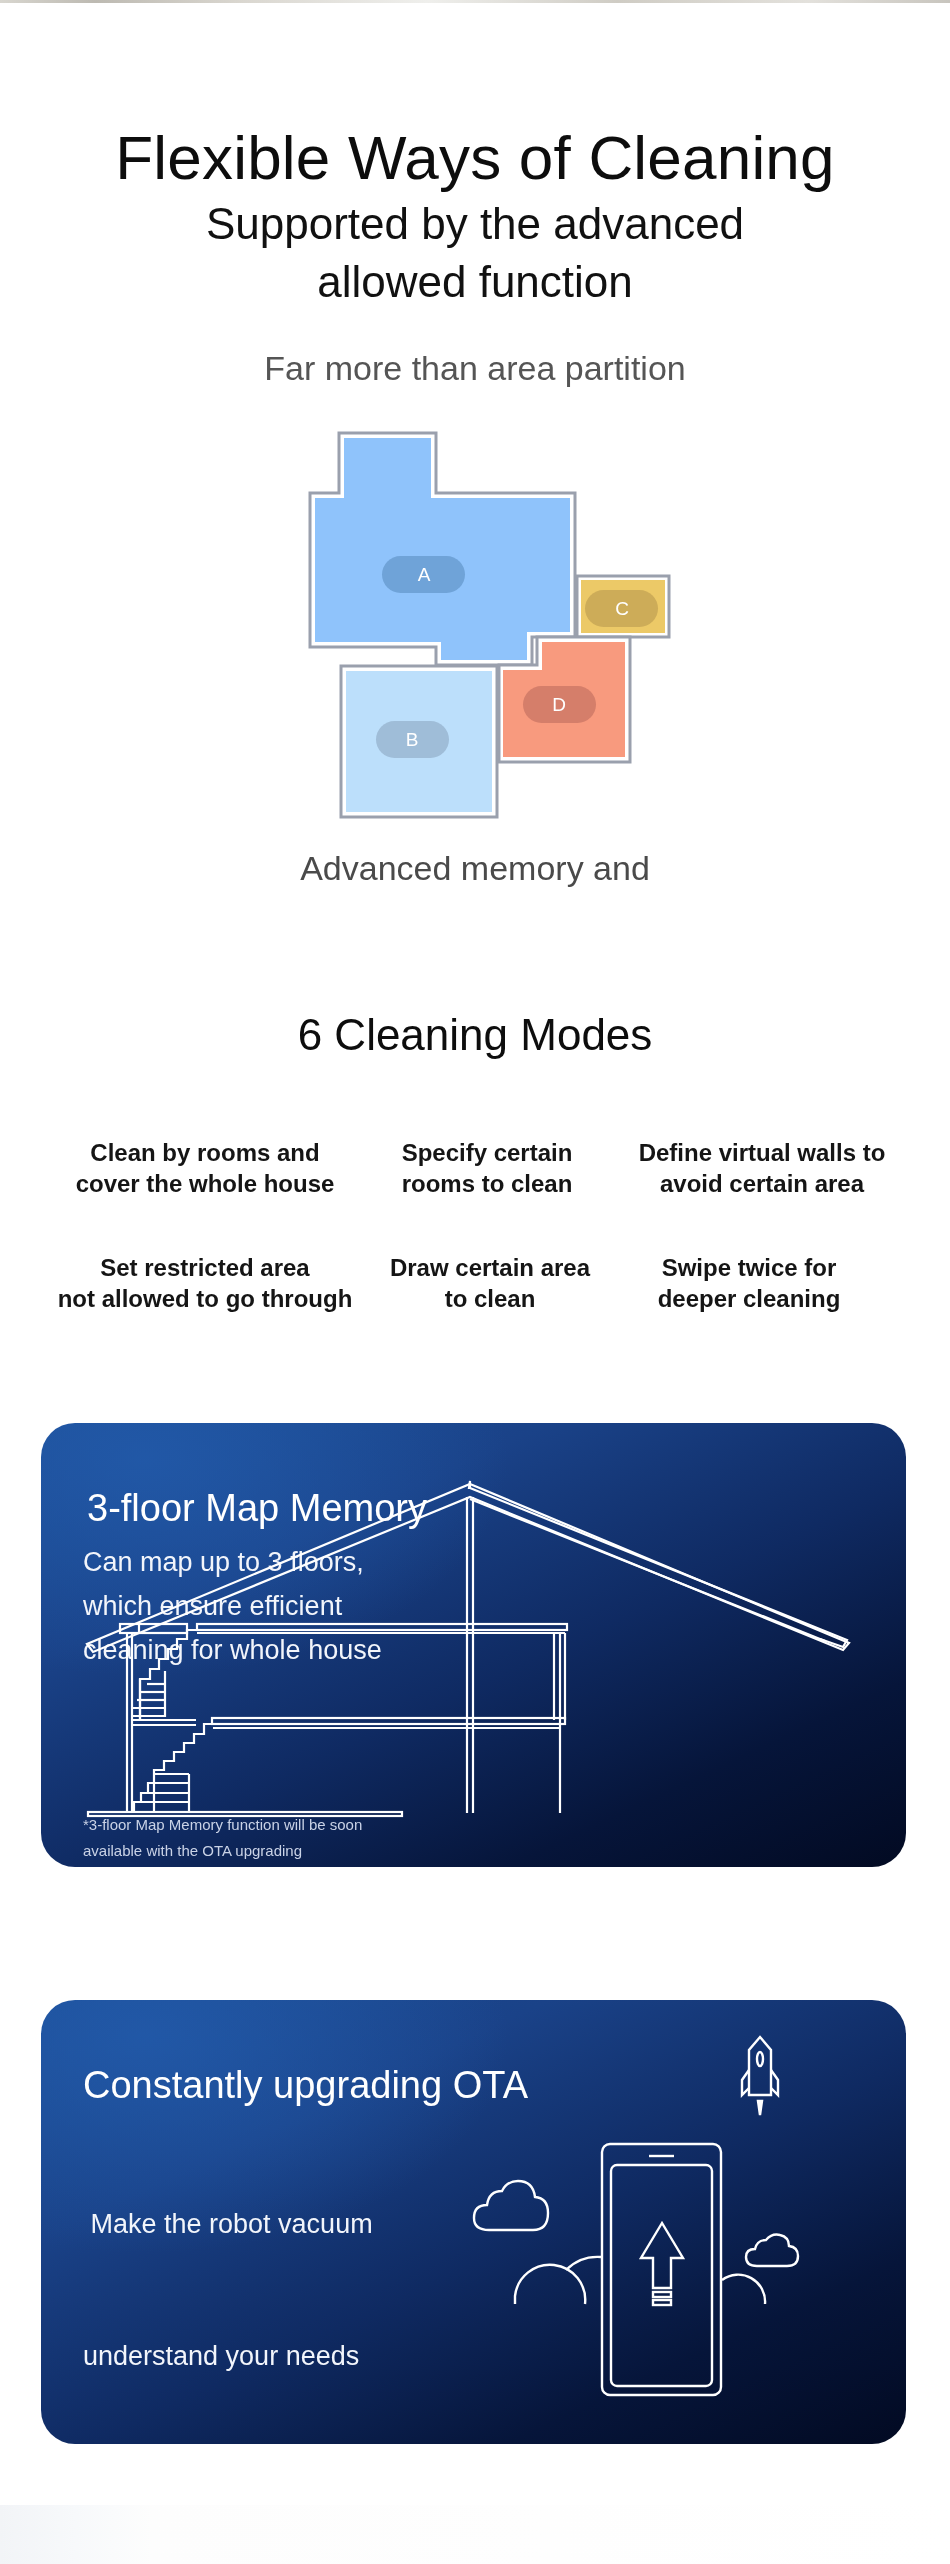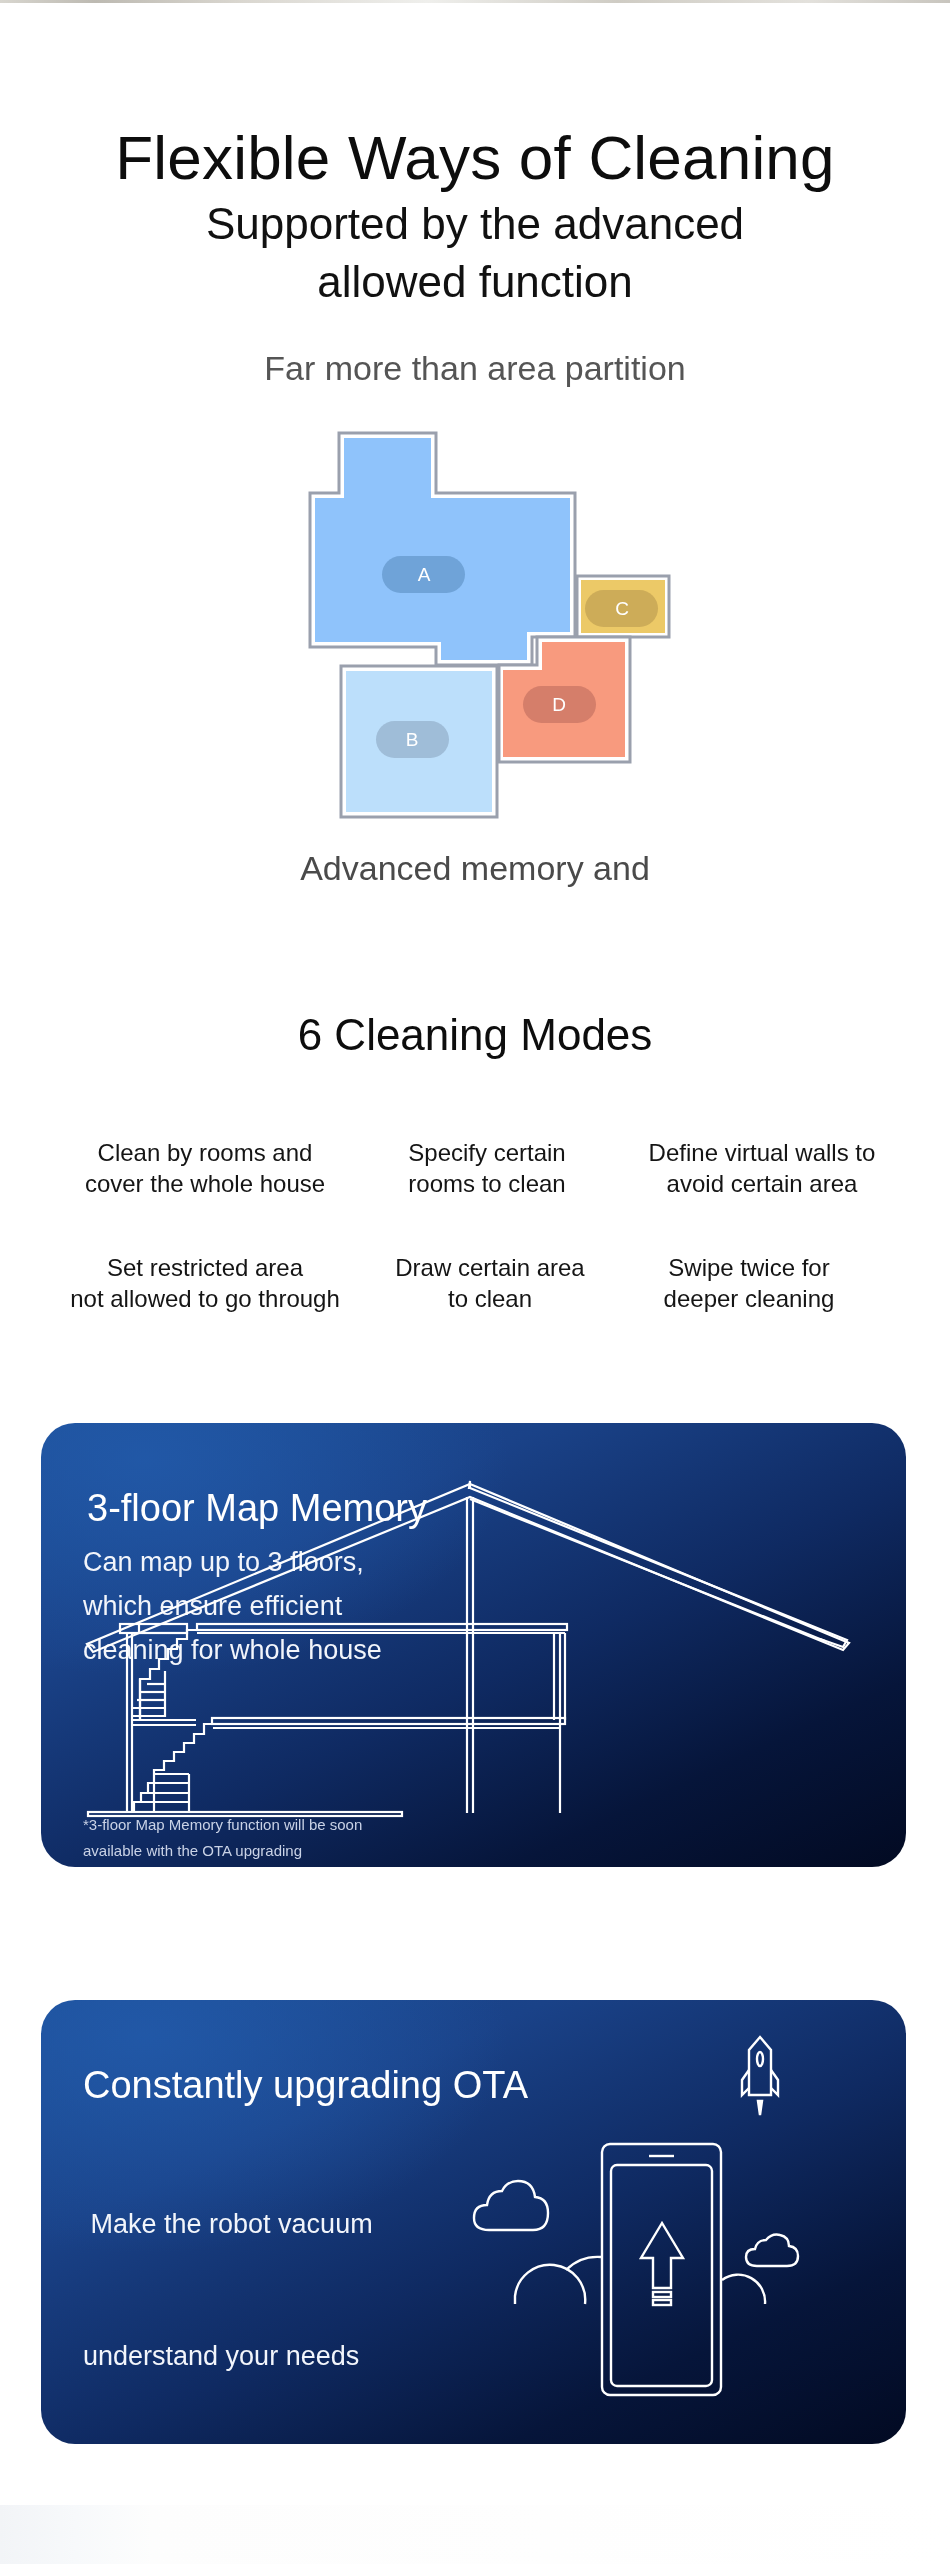--- a/index.html
+++ b/index.html
@@ -19,21 +19,21 @@
   .hero-tag { top: 318px; font-size: 34px; line-height: 44px; color: #555; margin-top: 28px; }
 
   .map { position: absolute; left: 290px; top: 420px; width: 400px; height: 420px; }
   .map svg { position: absolute; left: 0; top: 0; }
 
   .caption { top: 852px; font-size: 34px; line-height: 32px; color: #4a4a4a; }
   .modes-title { top: 1006px; font-size: 44px; line-height: 58px; color: #0d0d0d; }
 
   .mode {
     position: absolute; width: 300px; margin-left: -150px;
-    text-align: center; font-size: 24px; line-height: 31px; color: #151515;
+    text-align: center; font-size: 24px; line-height: 31px; color: #151515; font-weight: bold;
   }
 
   .card {
     position: absolute; left: 41px; width: 865px; height: 444px;
     border-radius: 34px; overflow: hidden;
     background:
       radial-gradient(ellipse 60% 70% at 12% 8%, rgba(34,90,170,0.85) 0%, rgba(27,75,150,0.0) 70%),
       linear-gradient(155deg, #1d4f98 0%, #1a4288 28%, #0f2a62 55%, #06153a 78%, #020a22 100%);
   }
   .card1 { top: 1423px; }

